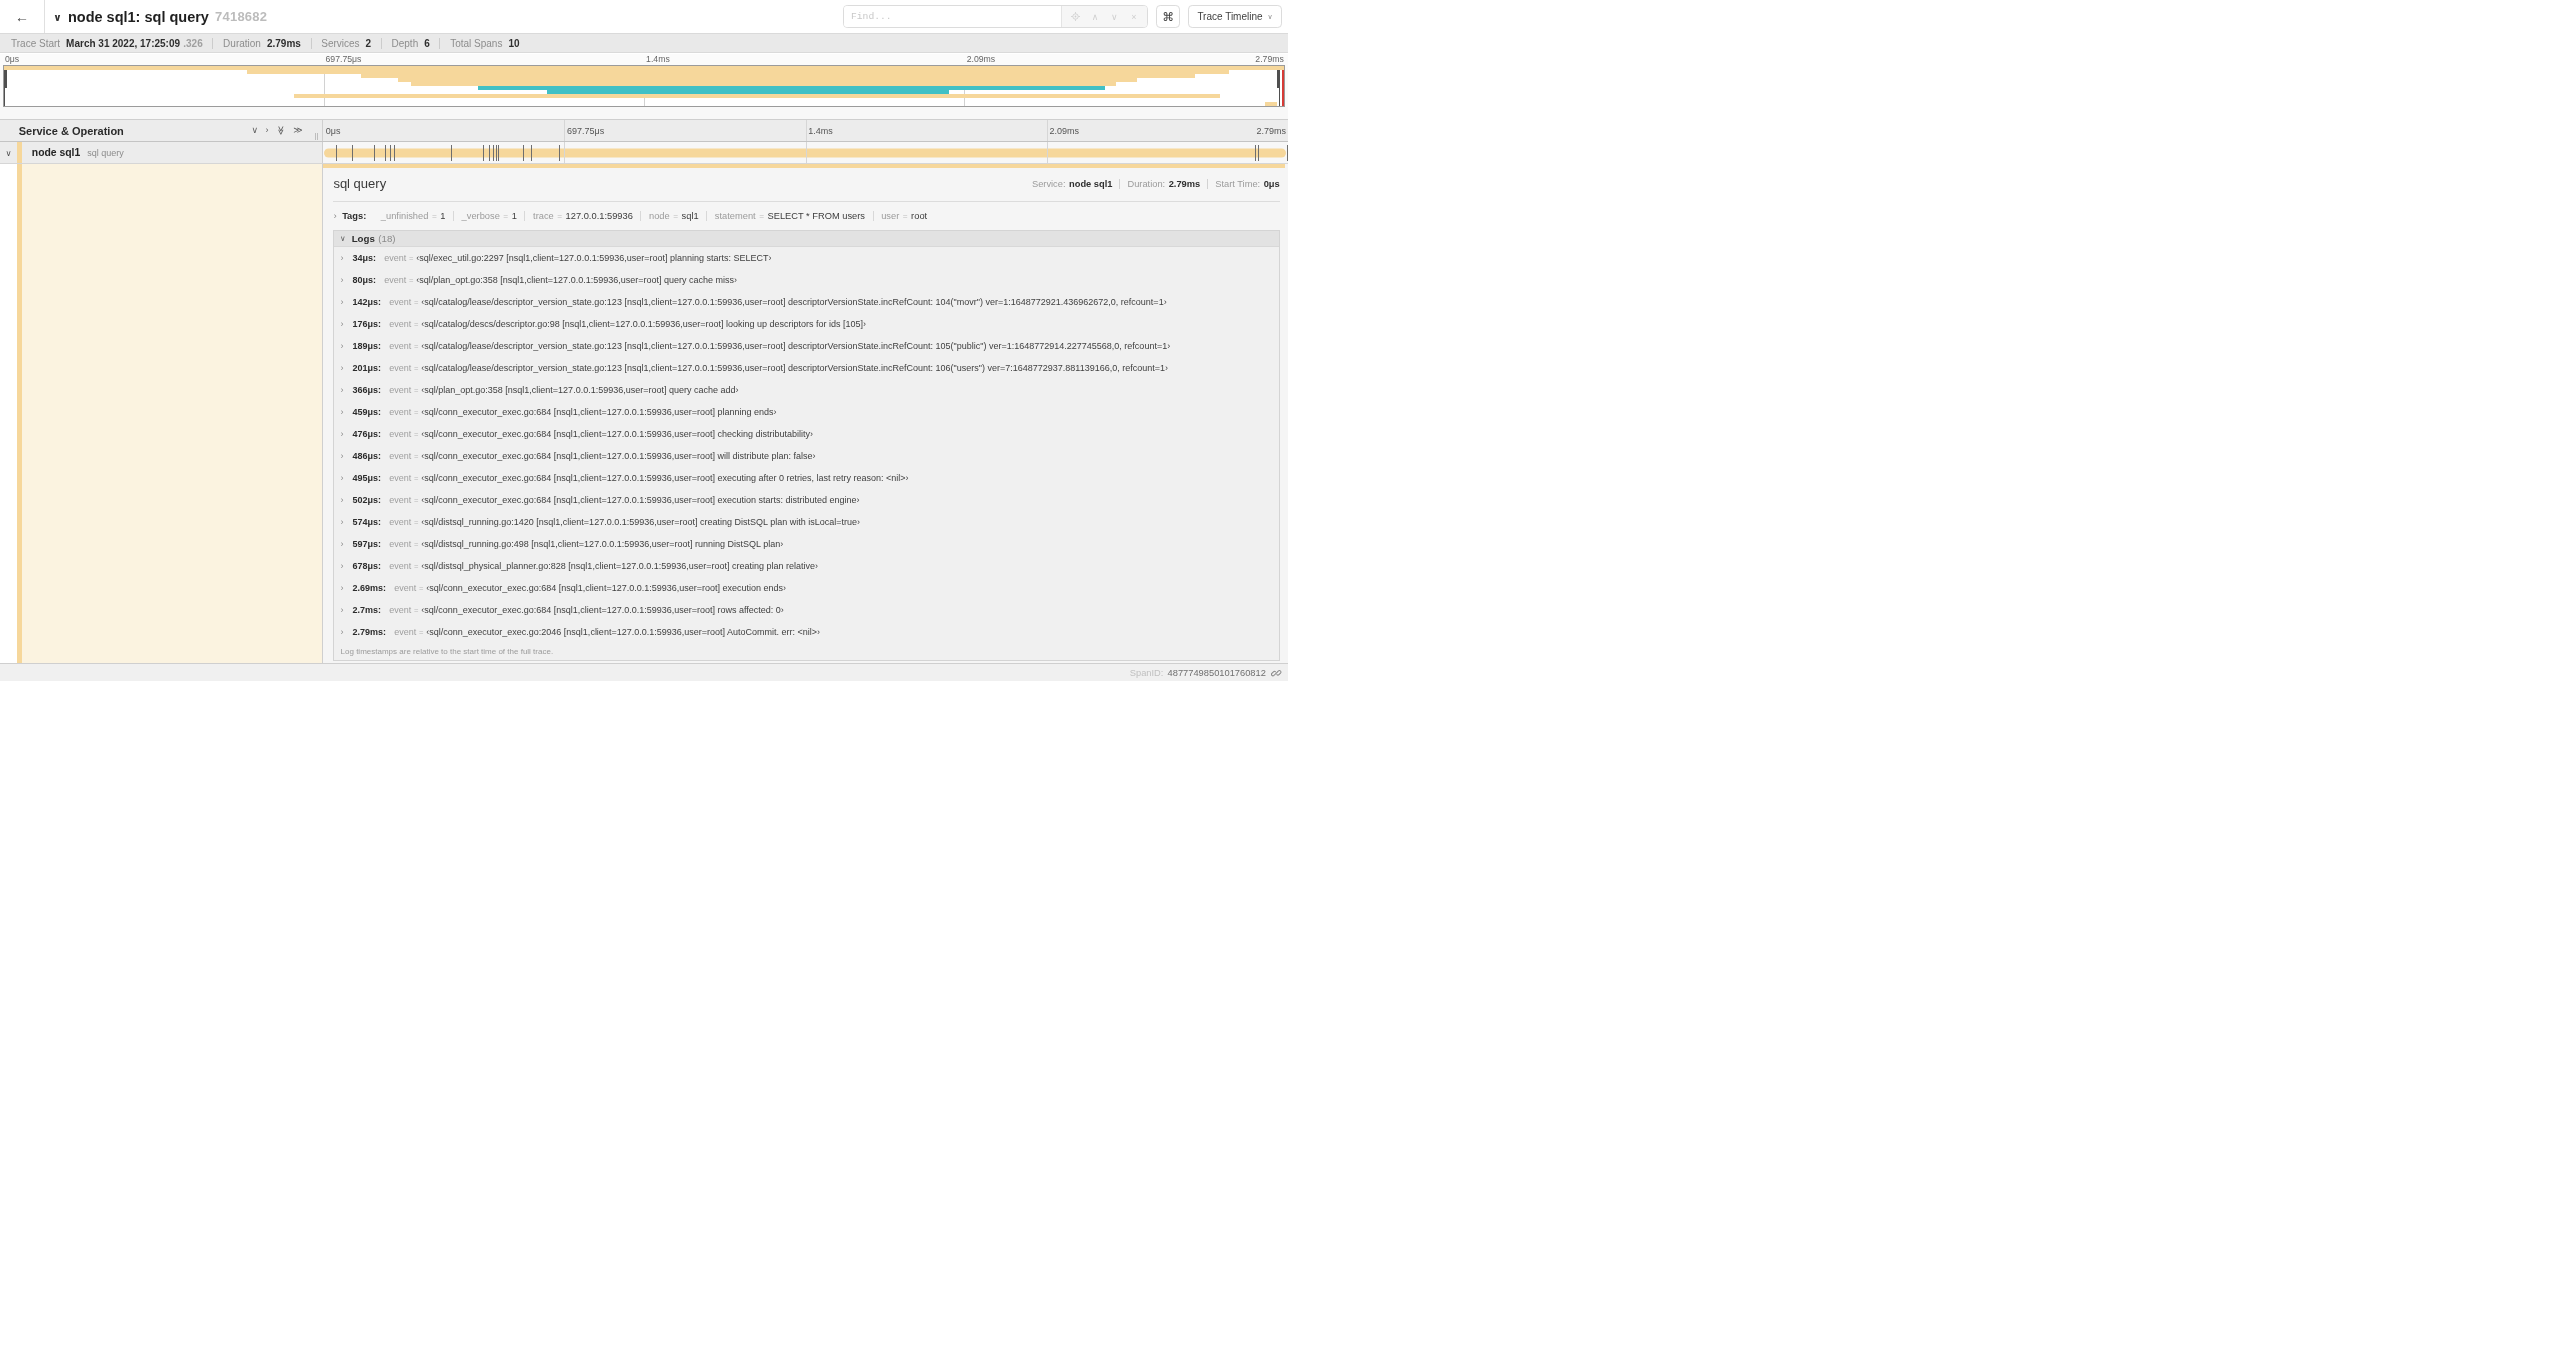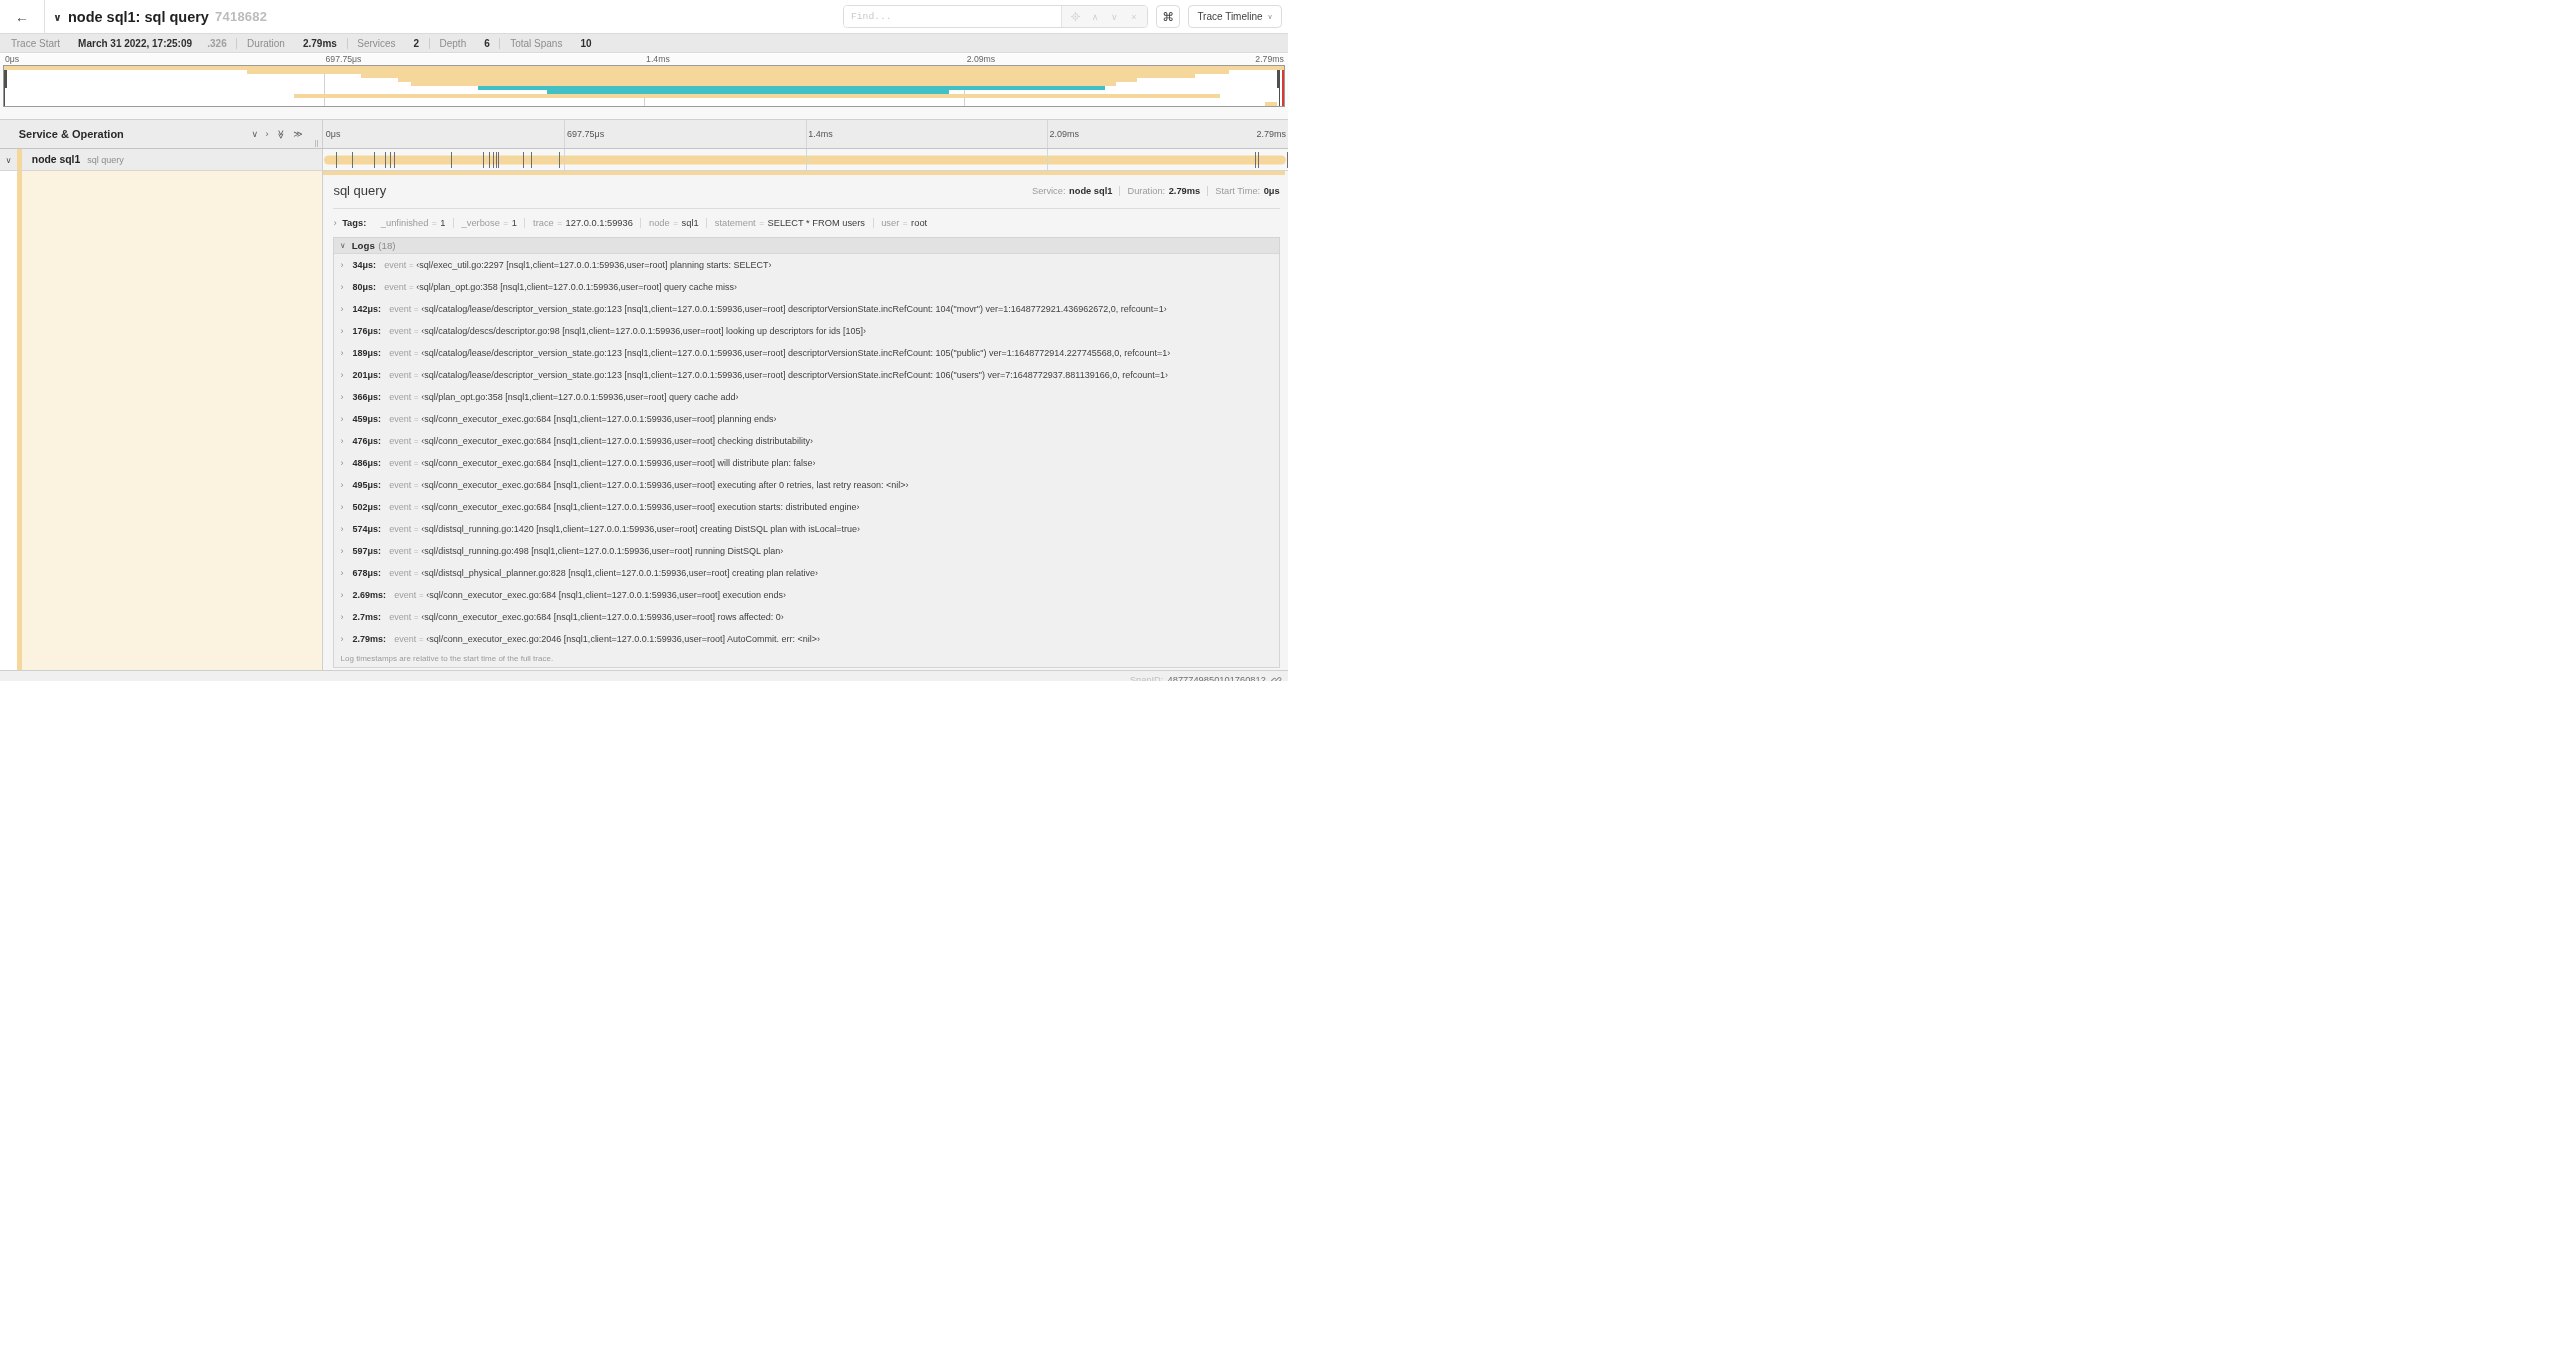--- a/index.html
+++ b/index.html
@@ -21,21 +21,21 @@
   .find-input::placeholder { color:#c9c9c9; }
   .find-btns { display:flex; align-items:center; background:#f6f6f6; border-left:0.7px solid #e4e4e4; padding:0 4.2px; gap:1.4px; }
   .find-btn { width:18px; height:18px; display:flex; align-items:center; justify-content:center; color:#cfcfcf; font-size:9px; cursor:pointer; }
   .find-btn svg { display:block; }
   .kbd-btn { height:23px; width:23.5px; border:0.7px solid #dcdcdc; border-radius:4.2px; background:#fff; display:flex; align-items:center; justify-content:center; font-size:11.8px; color:#3f3f3f; cursor:pointer; }
   .view-btn { height:23px; border:0.7px solid #dcdcdc; border-radius:4.2px; background:#fff; display:flex; align-items:center; gap:4.8px; padding:0 8.3px; font-size:10px; color:#3f3f3f; cursor:pointer; white-space:nowrap; }
   .view-caret { font-size:7px; color:#8a8a8a; }
 
   
   .summary-bar { height:20px; background:#e9e9e9; border-top:0.7px solid #dadada; border-bottom:0.7px solid #dadada; display:flex; align-items:center; padding-left:11px; font-size:10px; }
-  .sum-item { display:flex; align-items:baseline; gap:18px; padding:0 9.7px; }
+  .sum-item { display:flex; align-items:baseline; gap:6px; padding:0 9.7px; }
   .sum-item:first-child { padding-left:0; }
   .sum-item + .sum-item { border-left:0.7px solid #cccccc;align-items:flex-end; }
   .sum-label { color:#8d8d8d; }
   .sum-value { color:#2f2f2f; font-weight:bold; }
   .sum-suffix { color:#a0a0a0; font-weight:bold; margin-left:-2.8px; }
 
   
   .minimap { background:#fbfbfb; padding:0 2.8px; }
   .mini-labels { position:relative; height:10.4px; margin-top:1.4px; font-size:8.7px; color:#666; }
   .mini-label { position:absolute; top:0; white-space:nowrap; }
@@ -46,21 +46,21 @@
   .mini-span.teal { background:#41c0c5; }
   .scrubber { position:absolute; top:0; bottom:0; width:0.7px; background:#4f4f4f; cursor:ew-resize; }
   .scrubber .grip { position:absolute; top:0; width:3.5px; height:56%; background:#4f4f4f; }
   .scrubber.left { left:0; } .scrubber.left .grip { left:0; }
   .scrubber.right { right:4.2px; } .scrubber.right .grip { right:0; }
   .cursor-guide { position:absolute; top:0; bottom:0; right:0.7px; width:1.4px; background:#d63a36; }
 
   .mini-gap { height:12.5px; background:#f8f8f8; }
 
   
-  .grid-header { height:30px; display:flex; border-top:0.7px solid #cfcfcf; border-bottom:0.7px solid #c4c4c4; background:#ececec; }
+  .grid-header { height:23px; display:flex; border-top:0.7px solid #cfcfcf; border-bottom:0.7px solid #c4c4c4; background:#ececec; }
   .gh-left { width:323px; display:flex; align-items:center; padding-left:18.7px; position:relative; border-right:0.7px solid #cfcfcf; }
   .so-title { font-size:11px; font-weight:bold; color:#2b2b2b; flex:1; }
   .gh-icons { display:flex; align-items:center; gap:7.6px; margin-right:19.4px; color:#5c5c5c; }
   .gh-icon { font-size:9px; cursor:pointer; line-height:1; }
   .gh-icon.rot { display:inline-block; transform:rotate(90deg); }
   .col-grip { position:absolute; right:4.2px; bottom:1.4px; display:flex; gap:1.4px; cursor:col-resize; }
   .col-grip i { display:block; width:0.7px; height:7px; background:#bdbdbd; }
   .gh-right { flex:1; position:relative; font-size:9px; color:#555; }
   .ruler-label { position:absolute; top:50%; transform:translateY(-50%); white-space:nowrap; padding-left:2.8px; }
   .ruler-label.last { padding-left:0; padding-right:2.1px; }

